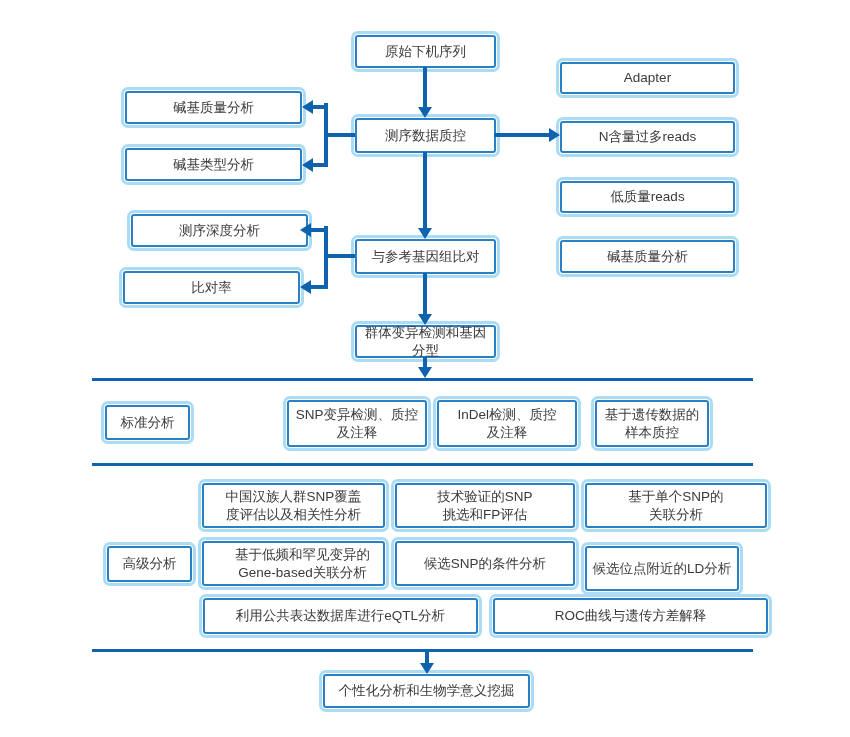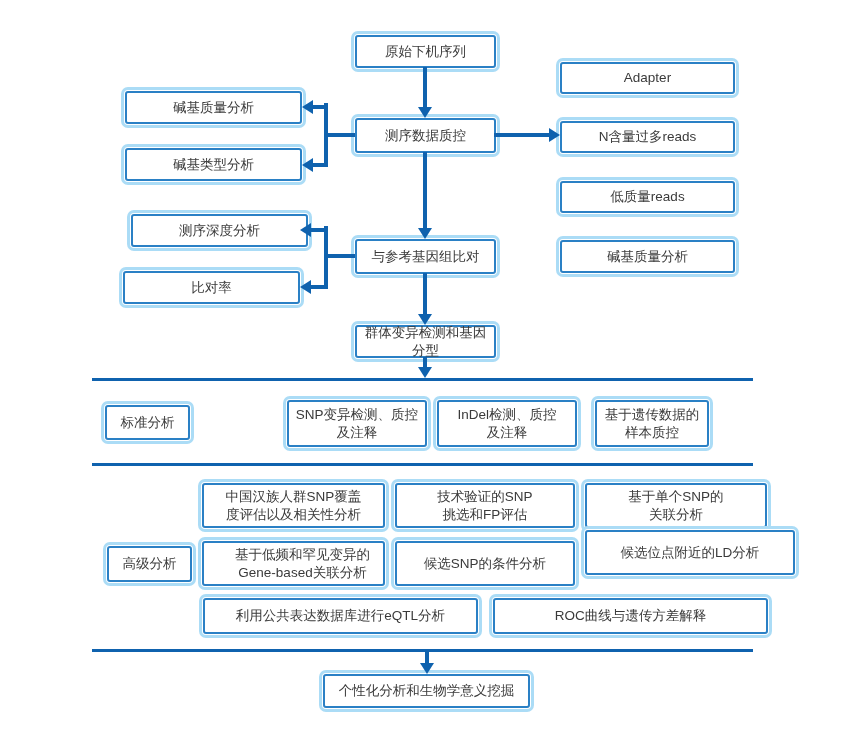--- a/index.html
+++ b/index.html
@@ -96,21 +96,21 @@
 挑选和FP评估</div>
 
   <div class="node" style="left:585px;top:483px;width:182px;height:45px;">基于单个SNP的
 关联分析</div>
 
   <div class="node" style="left:202px;top:541px;width:183px;height:45px;padding-left:20px;">基于低频和罕见变异的
 Gene-based关联分析</div>
 
   <div class="node" style="left:395px;top:541px;width:180px;height:45px;">候选SNP的条件分析</div>
 
-  <div class="node" style="left:585px;top:530px;width:210px;height:45px;">候选位点附近的LD分析</div>
+  <div class="node" style="left:585px;top:546px;width:154px;height:45px;">候选位点附近的LD分析</div>
 
   <div class="node" style="left:203px;top:598px;width:275px;height:36px;">利用公共表达数据库进行eQTL分析</div>
 
   <div class="node" style="left:493px;top:598px;width:275px;height:36px;">ROC曲线与遗传方差解释</div>
 
   <div class="divider" style="left:92px;top:649px;width:661px;"></div>
 
   <div class="node" style="left:323px;top:674px;width:207px;height:34px;">个性化分析和生物学意义挖掘</div>
 
   <div class="vline" style="left:423px;top:67px;width:4px;height:41px;"></div>

